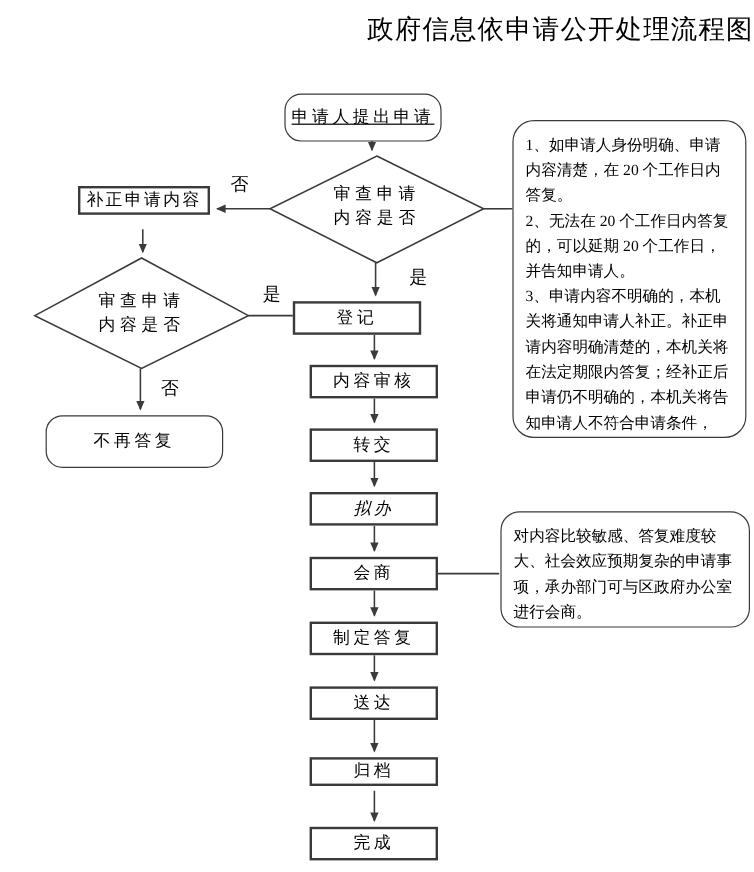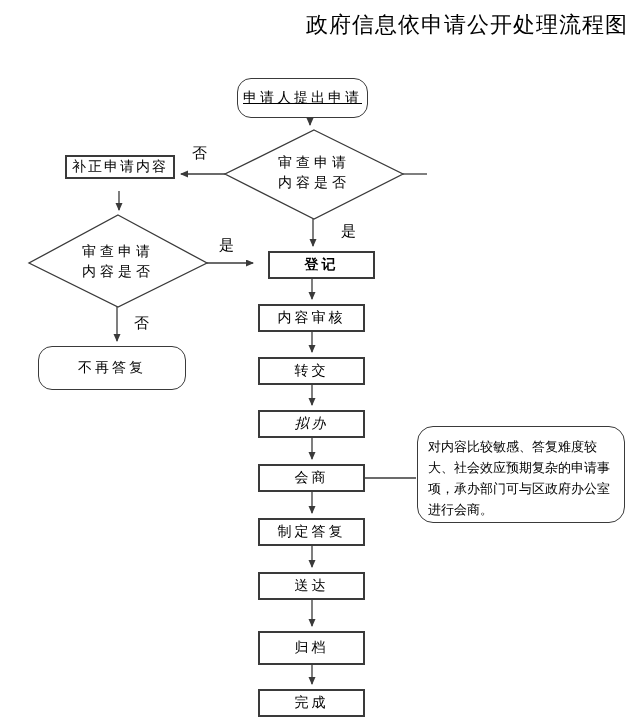--- a/index.html
+++ b/index.html
@@ -90,26 +90,31 @@
     <div>内容是否</div>
   </div>
 
   <div class="node rounded" style="left:38px;top:346px;width:148px;height:44px;">不再答复</div>
 
   <div class="edge-label" style="left:191px;top:144px;">否</div>
   <div class="edge-label" style="left:340px;top:222px;">是</div>
   <div class="edge-label" style="left:218px;top:236px;">是</div>
   <div class="edge-label" style="left:133px;top:314px;">否</div>
 
-  <div class="node rect" style="left:268px;top:251px;width:107px;height:28px;font-weight:bold;">登记</div>
+  <div class="node rect" style="left:244px;top:251px;width:107px;height:28px;">登记</div>
   <div class="node rect" style="left:258px;top:304px;width:107px;height:28px;">内容审核</div>
   <div class="node rect" style="left:258px;top:357px;width:107px;height:28px;">转交</div>
   <div class="node rect" style="left:258px;top:410px;width:107px;height:28px;font-style:italic;">拟办</div>
   <div class="node rect" style="left:258px;top:464px;width:107px;height:28px;">会商</div>
   <div class="node rect" style="left:258px;top:518px;width:107px;height:28px;">制定答复</div>
   <div class="node rect" style="left:258px;top:572px;width:107px;height:28px;">送达</div>
-  <div class="node rect" style="left:258px;top:631px;width:107px;height:34px;">归档</div>
+  <div class="node rect" style="left:258px;top:631px;width:107px;height:24px;">归档</div>
   <div class="node rect" style="left:258px;top:689px;width:107px;height:28px;">完成</div>
 
+  <div class="note" style="left:427px;top:100px;width:195px;height:265px;">
+    <p>1、如申请人身份明确、申请内容清楚，在 20 个工作日内答复。</p>
+    <p>2、无法在 20 个工作日内答复的，可以延期 20 个工作日，并告知申请人。</p>
+    <p>3、申请内容不明确的，本机关将通知申请人补正。补正申请内容明确清楚的，本机关将在法定期限内答复；经补正后申请仍不明确的，本机关将告知申请人不符合申请条件，</p>
+  </div>
 
   <div class="note" style="left:417px;top:426px;width:208px;height:97px;border-radius:16px;">对内容比较敏感、答复难度较大、社会效应预期复杂的申请事项，承办部门可与区政府办公室进行会商。</div>
 
 </div>
 
 </body></html>

